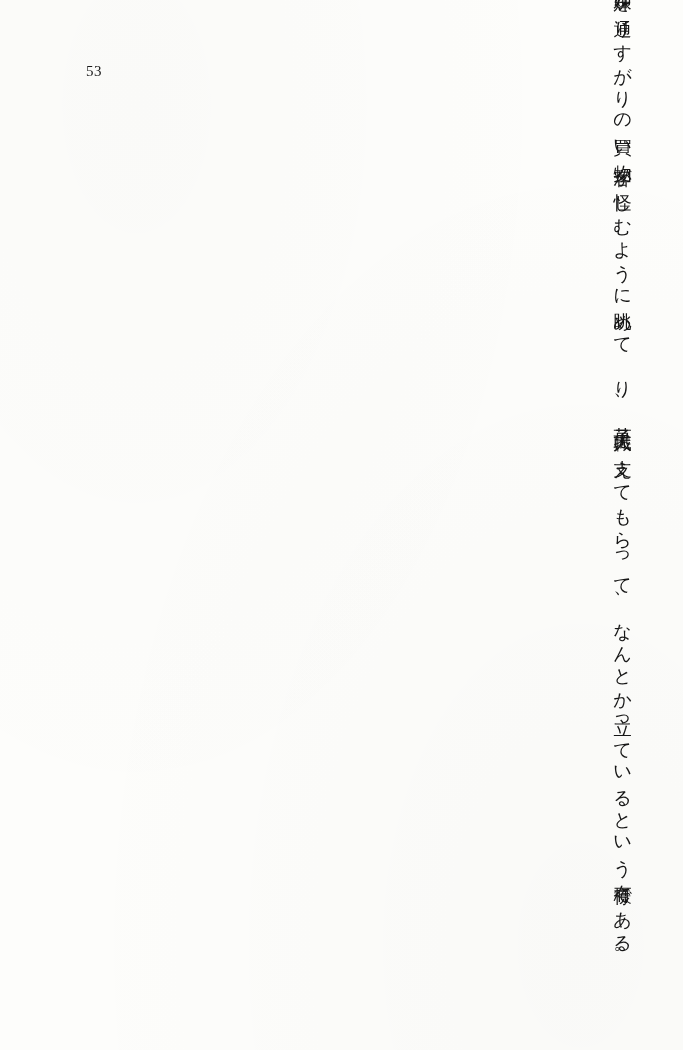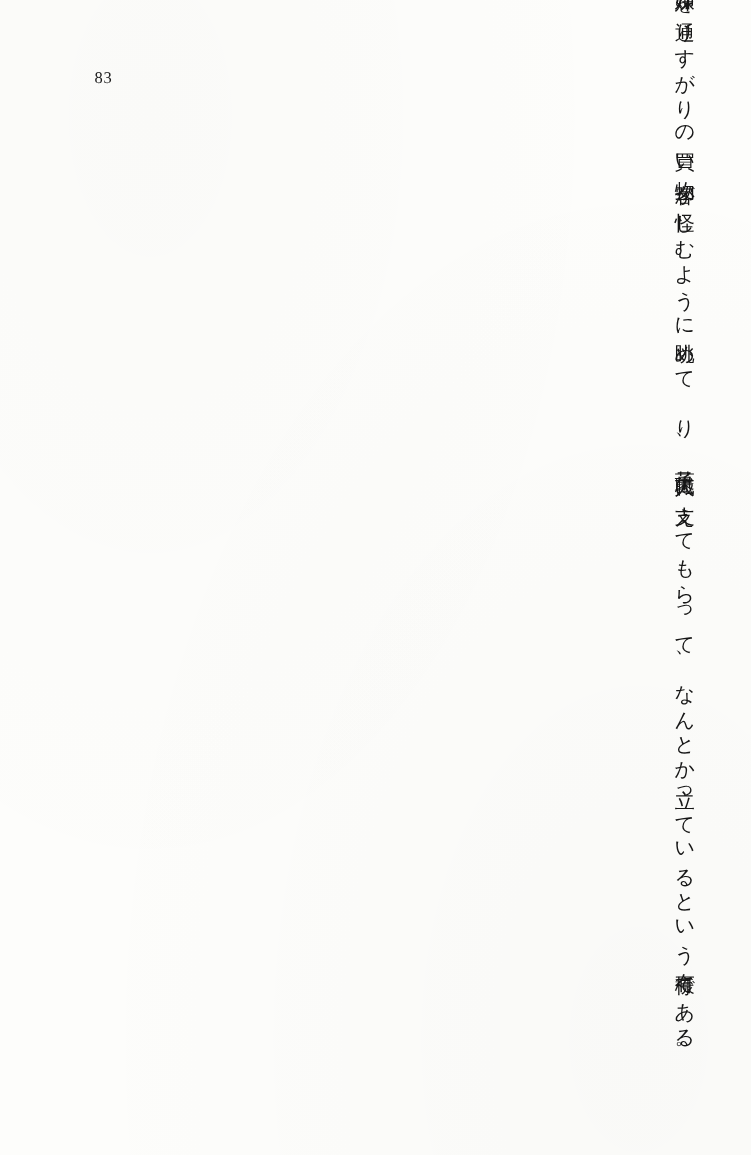--- a/index.html
+++ b/index.html
@@ -69,20 +69,20 @@
   
   .line.indent {
     padding-top: 20px;
   }
 </style>
 </head>
 <body>
 
 <div class="page">
 
-  <div class="page-number">83</div>
+  <div class="page-number">53</div>
 
   <div class="body-text" id="body-text">
       <div class="line indent">り、菓子職人に支えてもらって、なんとか立っているという有様である。</div>
       <div class="line">　落ち武者のように悲惨な状況の姉妹を通りすがりの買い物客が怪しむように眺めて</div>
     </div>
 
 </div>
 
 </body></html>

